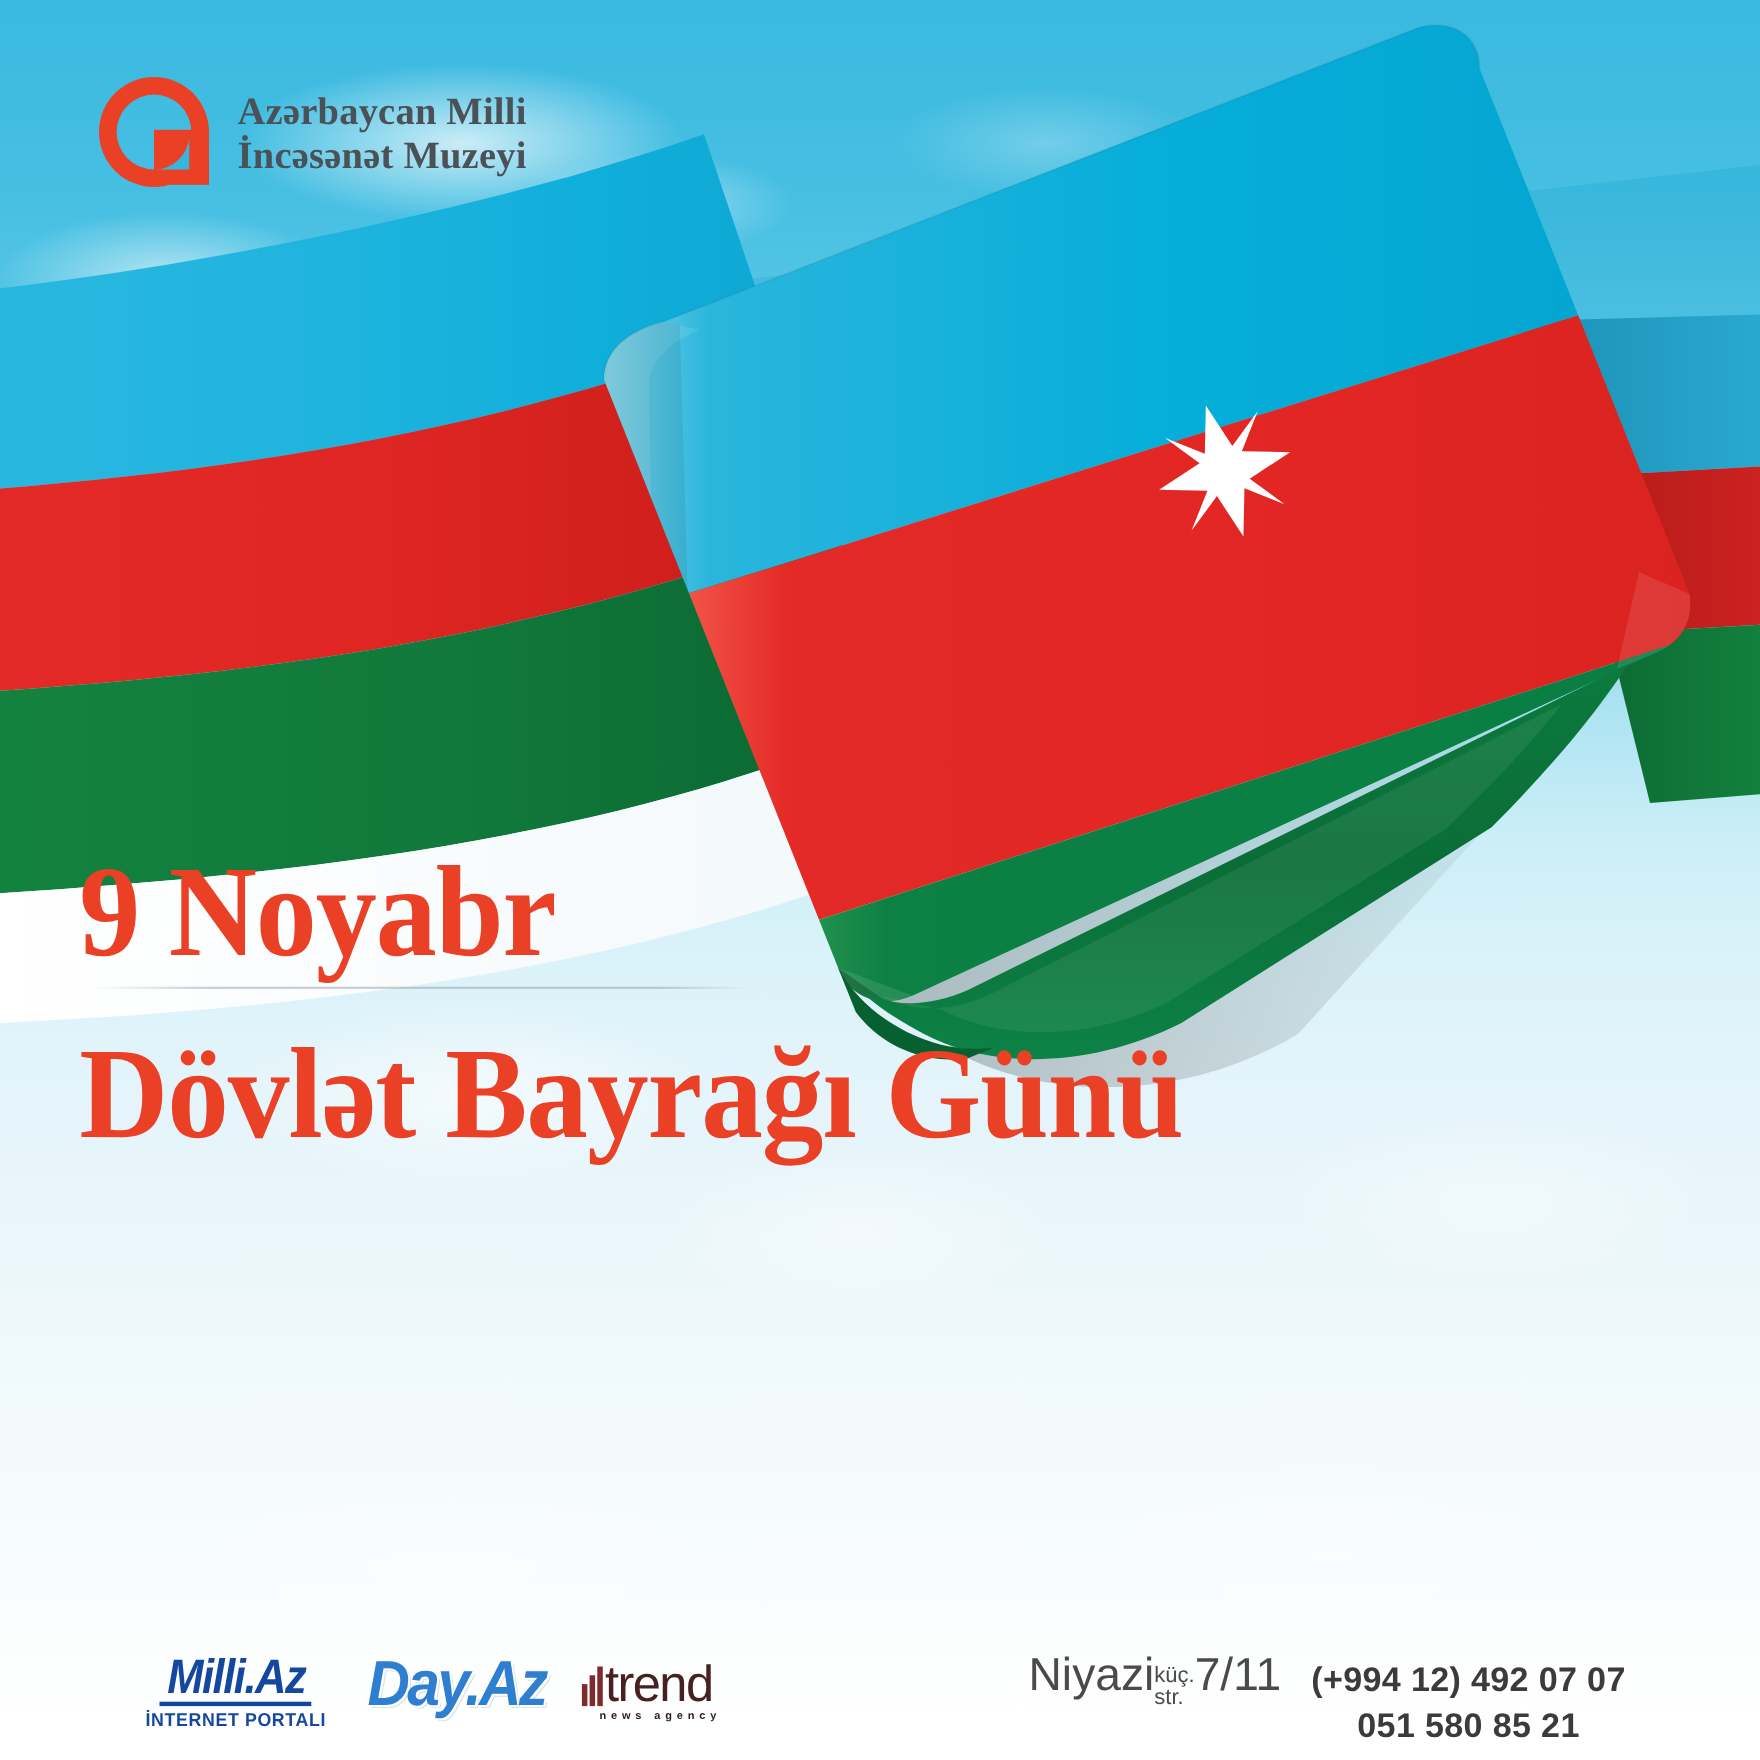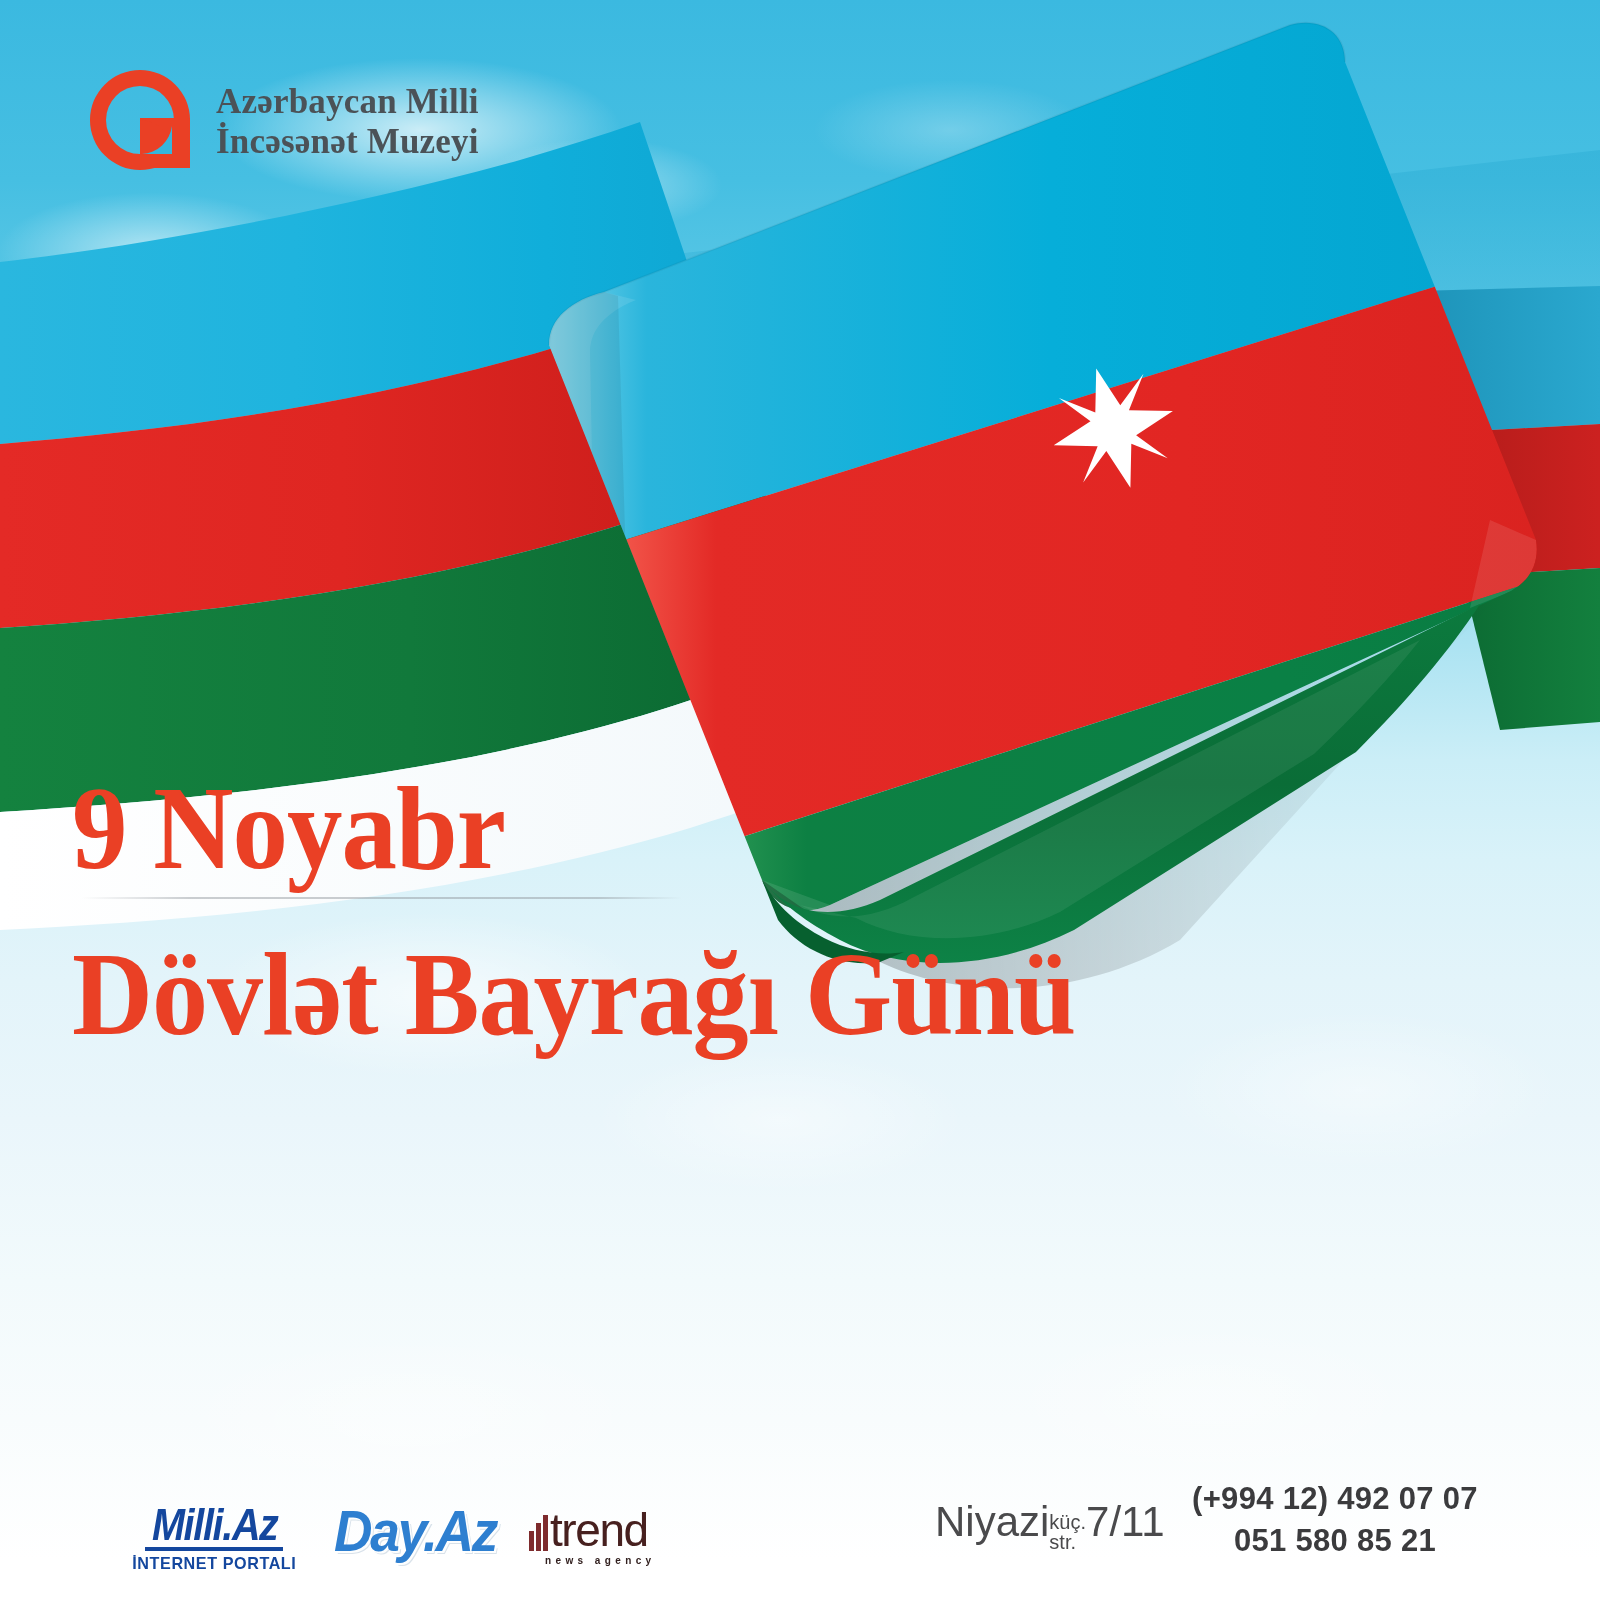--- a/index.html
+++ b/index.html
@@ -246,21 +246,21 @@
     flex-direction: column;
     font-size: 20px;
     line-height: 1.02;
     transform: translateY(-7px);
   }
 
   
   .phones {
     position: absolute;
     left: 1185px;
-    top: 8px;
+    top: 36px;
     text-align: center;
     width: 300px;
     color: #3b3b3d;
     font-family: "Liberation Sans", sans-serif;
     font-weight: bold;
     font-size: 31px;
     line-height: 1.36;
     letter-spacing: .3px;
   }
 </style>

